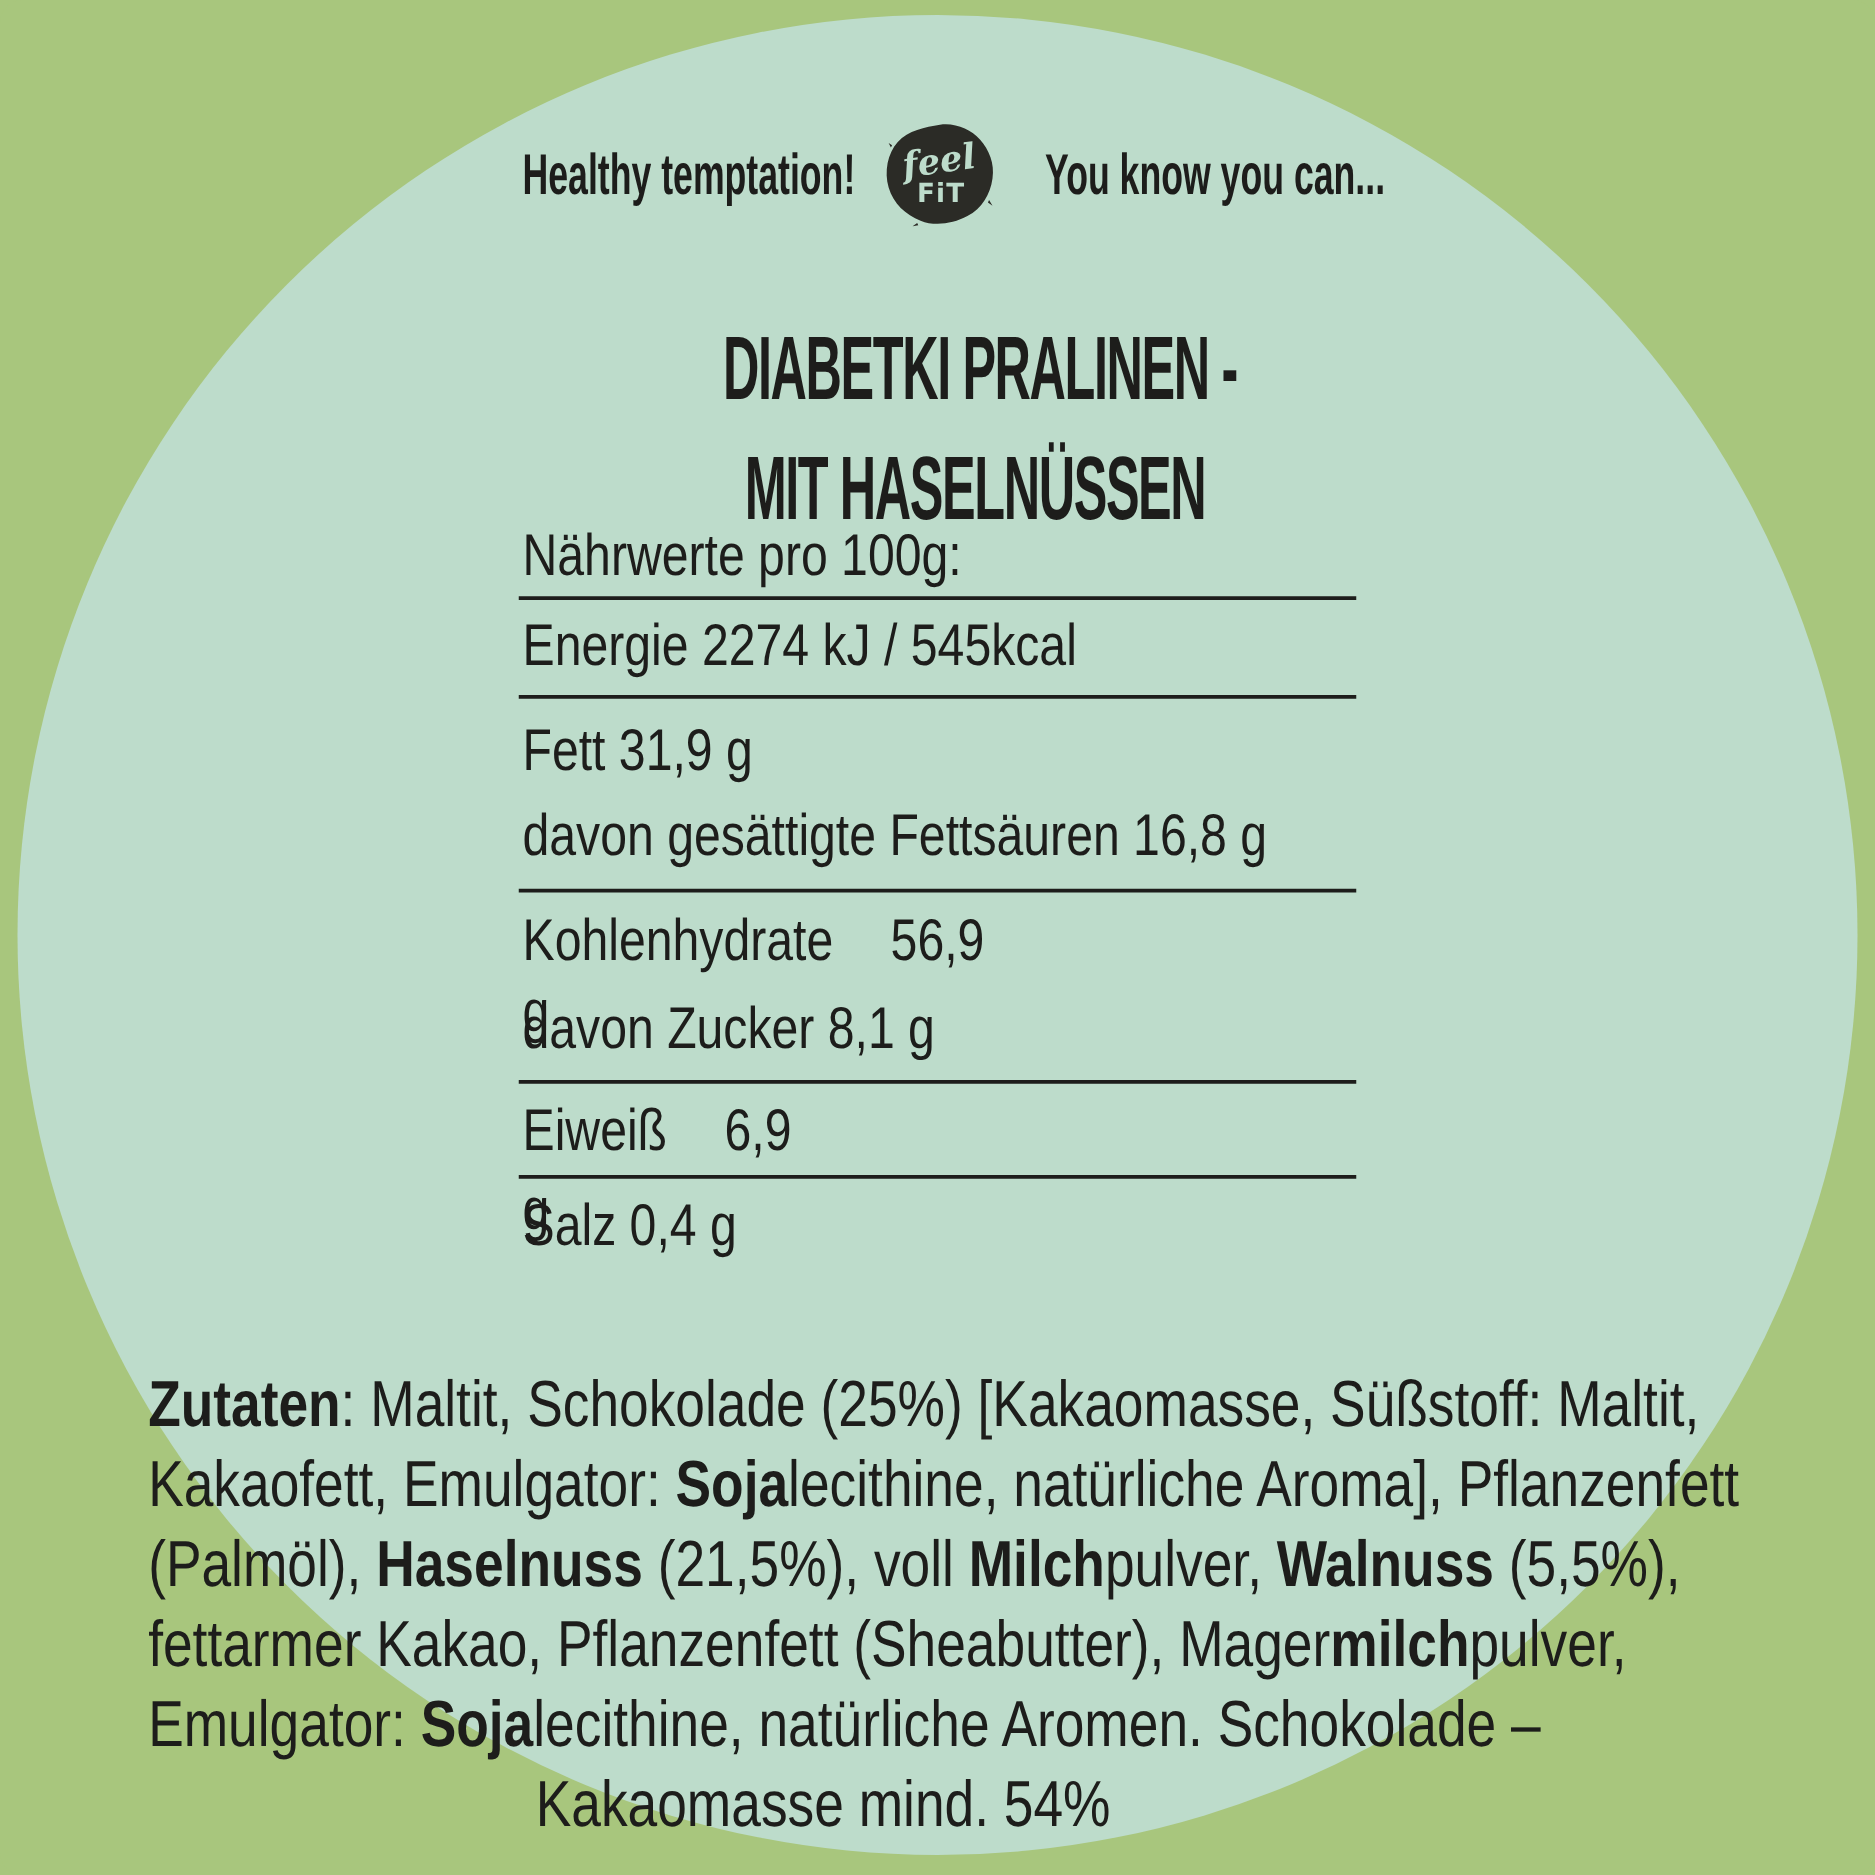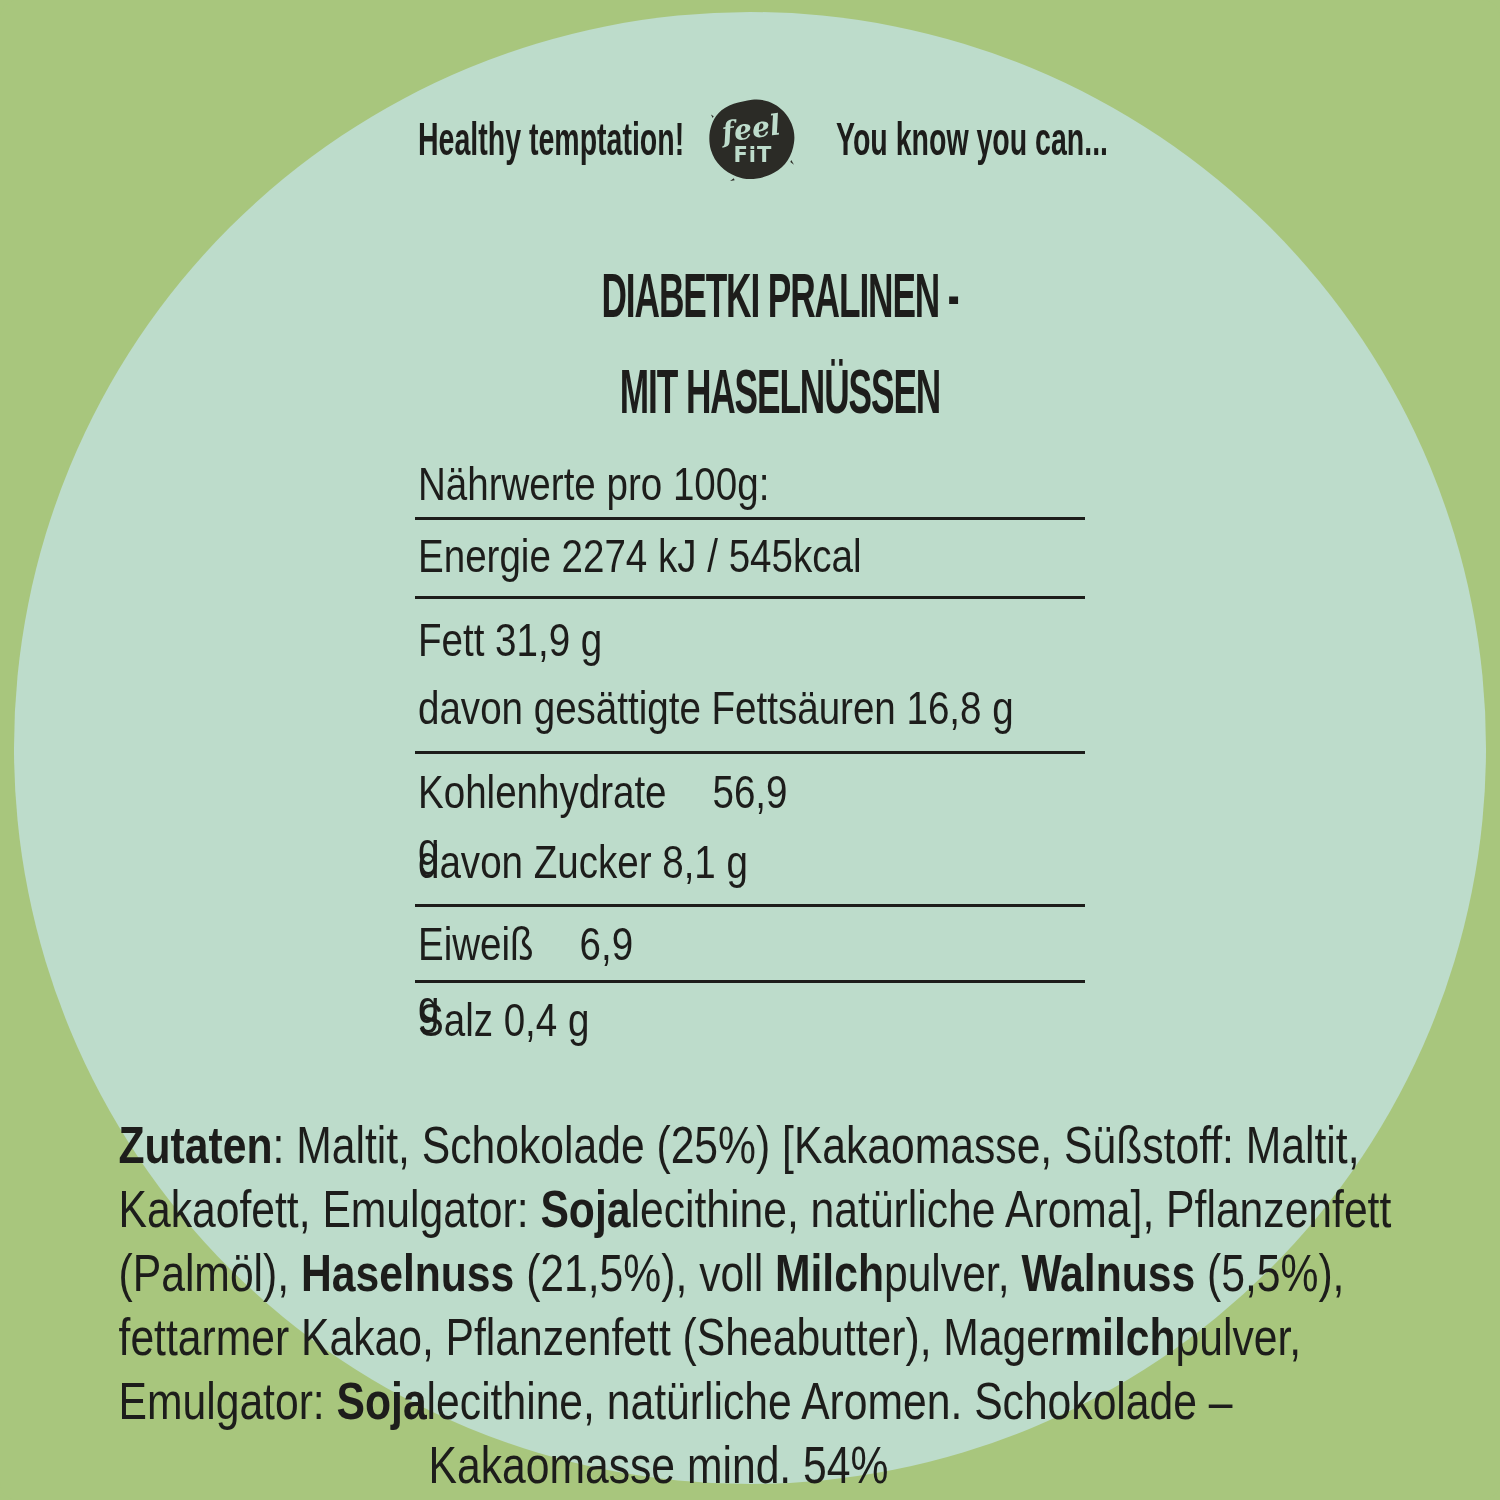--- a/index.html
+++ b/index.html
@@ -22,34 +22,34 @@
   }
   .tagline.left{left:418px;}
   .tagline.right{left:836px;}
   .logo{position:absolute;left:706px;top:98px;width:92px;height:84px;}
   .logo text{fill:var(--mint,#bddccb);}
   .logo .feel{font-family:"DejaVu Serif",serif;font-style:italic;font-weight:bold;font-size:31px;}
   .logo .fit{font-family:"DejaVu Sans",sans-serif;font-weight:bold;font-size:23px;letter-spacing:1px;}
   
   .title{
     position:absolute;left:420px;top:247px;width:720px;text-align:center;
-    font-weight:bold;font-size:63px;line-height:96px;letter-spacing:-2px;
+    font-weight:bold;font-size:72px;line-height:96px;letter-spacing:-2px;
   }
   .title-line{display:block;transform:scaleX(0.56);transform-origin:50% 50%;white-space:nowrap;}
   
-  .ntable{position:absolute;left:415px;top:457px;width:670px;height:600px;}
+  .ntable{position:absolute;left:415px;top:417px;width:670px;height:600px;}
   .nrow{
     position:absolute;left:3px;font-size:47px;line-height:54px;white-space:pre;
     transform:scaleX(0.82);transform-origin:0 50%;
   }
   .nrule{position:absolute;left:0;width:670px;height:0;border-top:3px solid var(--ink,#1d1d1b);}
   .nrow .val{margin-left:56px;}
   .wrapg{position:absolute;left:0;top:-13px;}
   
-  .ingredients{position:absolute;left:0;top:1092px;width:1317px;text-align:center;margin-top:21px;}
+  .ingredients{position:absolute;left:0;top:1092px;width:1317px;text-align:center;}
   .ing-line{display:block;font-size:52px;line-height:64px;white-space:nowrap;
     transform:scaleX(0.82);transform-origin:50% 50%;}
   .bold{font-weight:bold;}
 </style>
 </head>
 <body style="--bg: #a8c67d; --mint: #bddccb; --ink: #1d1d1b; --logo_blob: #2b2b26;">
 
 <div class="stage">
 
   <div class="circle"></div>

